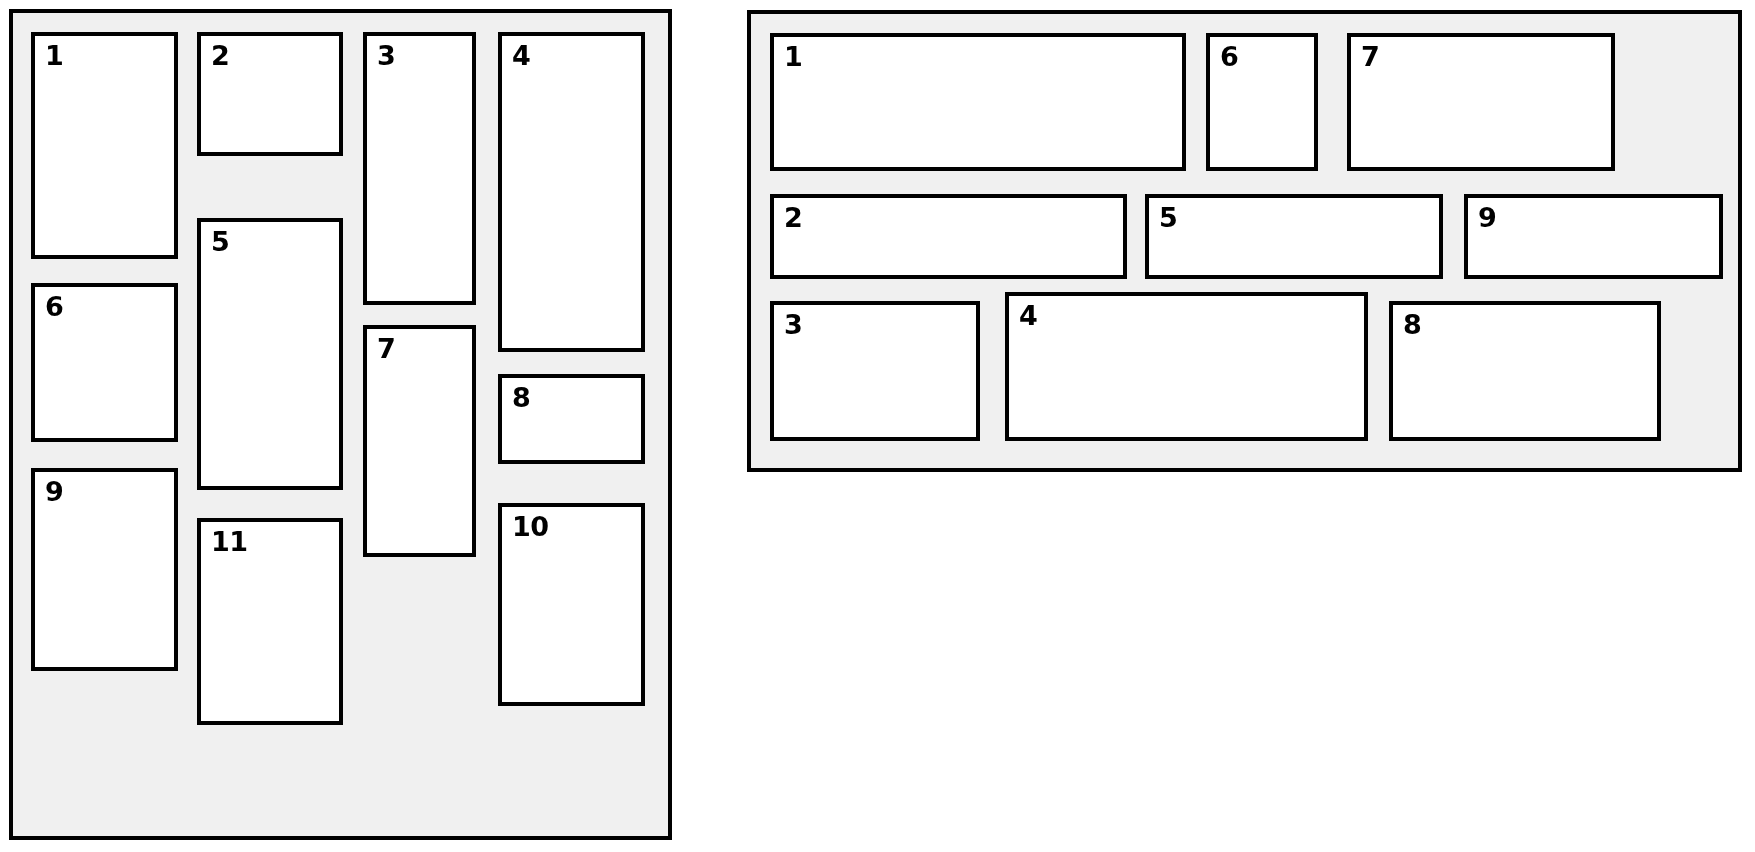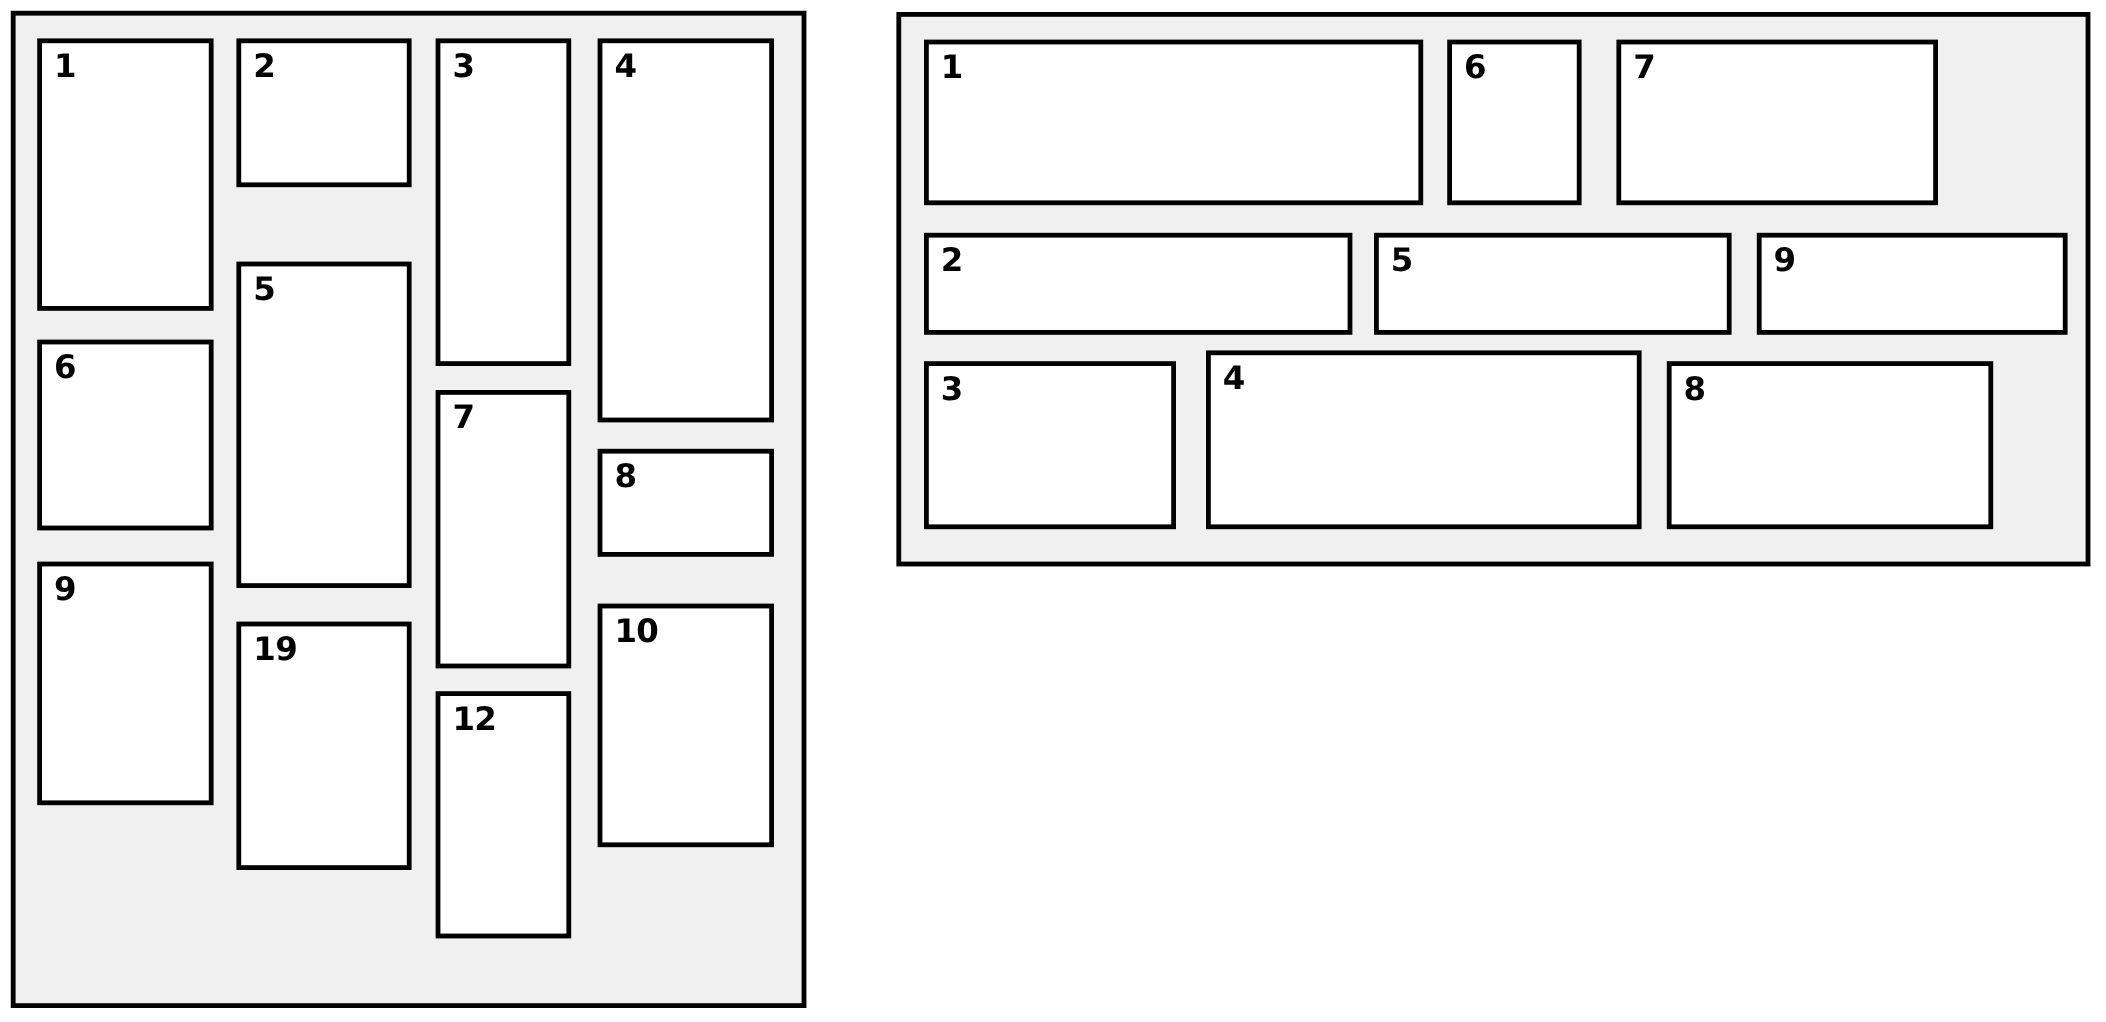--- a/index.html
+++ b/index.html
@@ -75,24 +75,21 @@
     <div class="cell" style="left: 498px; top: 374px; width: 147px; height: 90px; background: rgb(255, 255, 255); border-color: rgb(0, 0, 0); border-width: 4px;">
       <span class="cell-label">8</span>
     </div>
     <div class="cell" style="left: 31px; top: 468px; width: 147px; height: 203px; background: rgb(255, 255, 255); border-color: rgb(0, 0, 0); border-width: 4px;">
       <span class="cell-label">9</span>
     </div>
     <div class="cell" style="left: 498px; top: 485px; width: 147px; height: 203px; background: rgb(255, 255, 255); border-color: rgb(0, 0, 0); border-width: 4px; margin-top: 18px;">
       <span class="cell-label">10</span>
     </div>
     <div class="cell" style="left: 197px; top: 518px; width: 146px; height: 207px; background: rgb(255, 255, 255); border-color: rgb(0, 0, 0); border-width: 4px;">
-      <span class="cell-label">19</span>
-    </div>
-    <div class="cell" style="left: 363px; top: 576px; width: 113px; height: 206px; background: rgb(255, 255, 255); border-color: rgb(0, 0, 0); border-width: 4px;">
-      <span class="cell-label">12</span>
+      <span class="cell-label">11</span>
     </div>
     <div class="panel" style="left: 747px; top: 10px; width: 995px; height: 462px; background: rgb(240, 240, 240); border-color: rgb(0, 0, 0); border-width: 4px;"></div>
     <div class="cell" style="left: 770px; top: 33px; width: 416px; height: 138px; background: rgb(255, 255, 255); border-color: rgb(0, 0, 0); border-width: 4px;">
       <span class="cell-label">1</span>
     </div>
     <div class="cell" style="left: 770px; top: 194px; width: 357px; height: 85px; background: rgb(255, 255, 255); border-color: rgb(0, 0, 0); border-width: 4px;">
       <span class="cell-label">2</span>
     </div>
     <div class="cell" style="left: 770px; top: 301px; width: 210px; height: 140px; background: rgb(255, 255, 255); border-color: rgb(0, 0, 0); border-width: 4px;">
       <span class="cell-label">3</span>

